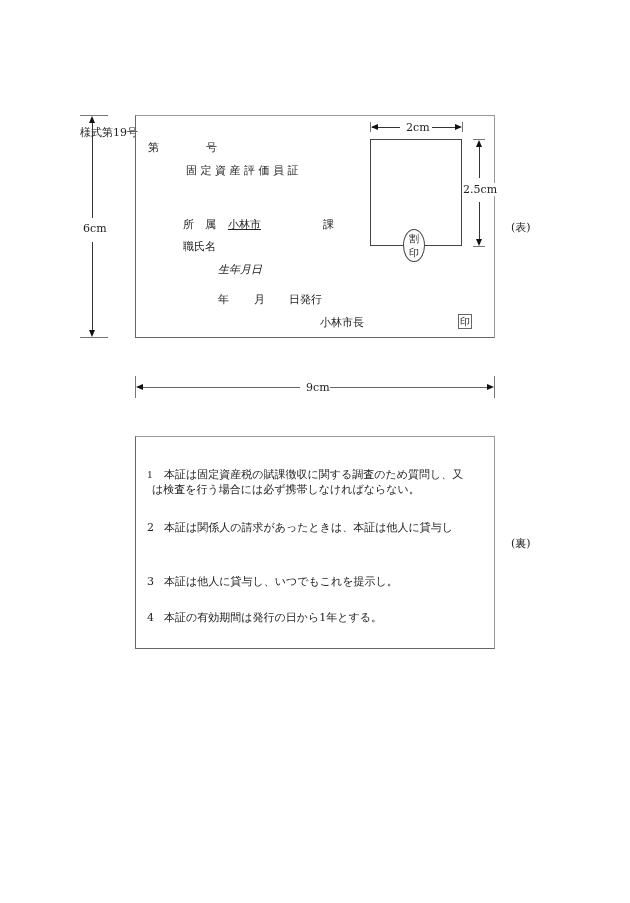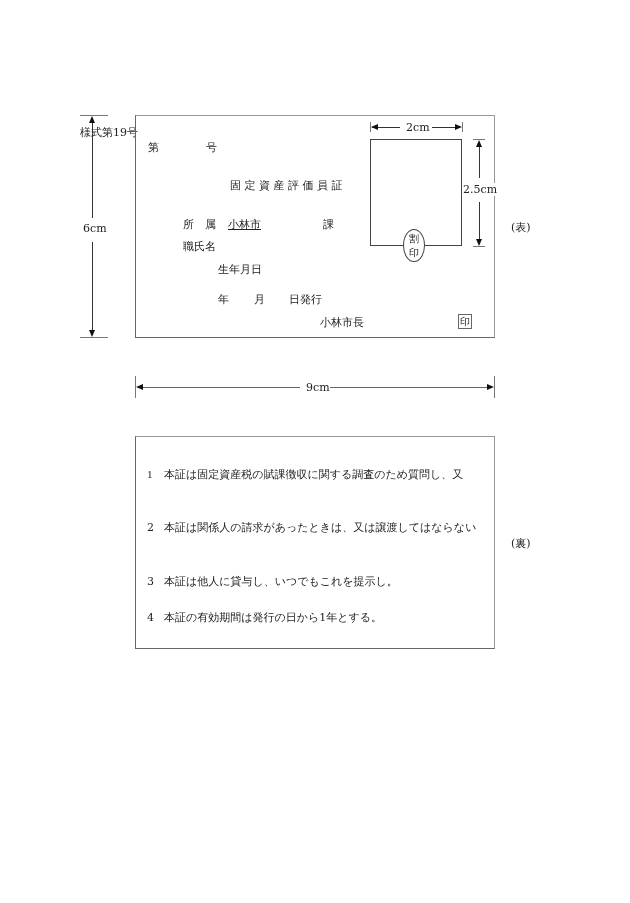--- a/index.html
+++ b/index.html
@@ -51,26 +51,26 @@
 <div class="tick-h" style="left:80px; top:337px; width:28px;"></div>
 <div class="vline" style="left:92px; top:120px; height:98px;"></div>
 <div class="vline" style="left:92px; top:242px; height:90px;"></div>
 <div class="arrow-up" style="left:89px; top:116px;"></div>
 <div class="arrow-down" style="left:89px; top:330px;"></div>
 <div class="abs t" style="left:83px; top:222px;text-align:right;">6cm</div>
 
 <div class="card front"></div>
 <div class="abs t" style="left:148px; top:141px;">第</div>
 <div class="abs t" style="left:206px; top:141px;">号</div>
-<div class="abs t" style="left:186px; top:179px; letter-spacing:0px;margin-left:44px;">固 定 資 産 評 価 員 証</div>
+<div class="abs t" style="left:186px; top:164px; letter-spacing:0px;">固 定 資 産 評 価 員 証</div>
 <div class="abs t" style="left:183px; top:218px;">所　属</div>
 <div class="abs t" style="left:228px; top:218px;text-decoration:underline;">小林市</div>
 <div class="abs t" style="left:323px; top:218px;">課</div>
 <div class="abs t" style="left:183px; top:240px;">職氏名</div>
-<div class="abs t" style="left:218px; top:263px;">生年月日</div>
+<div class="abs t" style="left:218px; top:263px;font-style:italic;">生年月日</div>
 <div class="abs t" style="left:218px; top:293px;">年</div>
 <div class="abs t" style="left:254px; top:293px;">月</div>
 <div class="abs t" style="left:289px; top:293px;">日発行</div>
 <div class="abs t" style="left:320px; top:316px;">小林市長</div>
 <div class="stamp">印</div>
 
 <div class="tick-v" style="left:370px; top:122px; height:10px;"></div>
 <div class="tick-v" style="left:462px; top:122px; height:10px;"></div>
 <div class="hline" style="left:372px; top:127px; width:28px;"></div>
 <div class="hline" style="left:432px; top:127px; width:28px;"></div>
@@ -99,23 +99,24 @@
 <div class="hline" style="left:140px; top:387px; width:160px; background:#666;"></div>
 <div class="hline" style="left:330px; top:387px; width:160px; background:#666;"></div>
 <div class="arrow-left" style="left:136px; top:384px;"></div>
 <div class="arrow-right" style="left:487px; top:384px;"></div>
 <div class="abs t" style="left:306px; top:381px;">9cm</div>
 
 <div class="card back"></div>
 
 <div class="item" style="top:467px;font-family:Liberation Serif, serif;">
   <div><span class="num">1</span><span>本証は固定資産税の賦課徴収に関する調査のため質問し、又</span></div>
+  <div class="cont">は検査を行う場合には必ず携帯しなければならない。</div>
 </div>
 <div class="item" style="top:520px;">
-  <div><span class="num">2</span><span>本証は関係人の請求があったときは、又は譲渡してはならない</span></div>
+  <div><span class="num">2</span><span>本証は関係人の請求があったときは、本証は他人に貸与し</span></div>
 </div>
 <div class="item" style="top:574px;">
   <div><span class="num">3</span><span>本証は他人に貸与し、いつでもこれを提示し。</span></div>
 </div>
 <div class="item" style="top:610px;">
   <div><span class="num">4</span><span>本証の有効期間は発行の日から1年とする。</span></div>
 </div>
 
 <div class="abs t" style="left:511px; top:537px;">(裏)</div>
 

